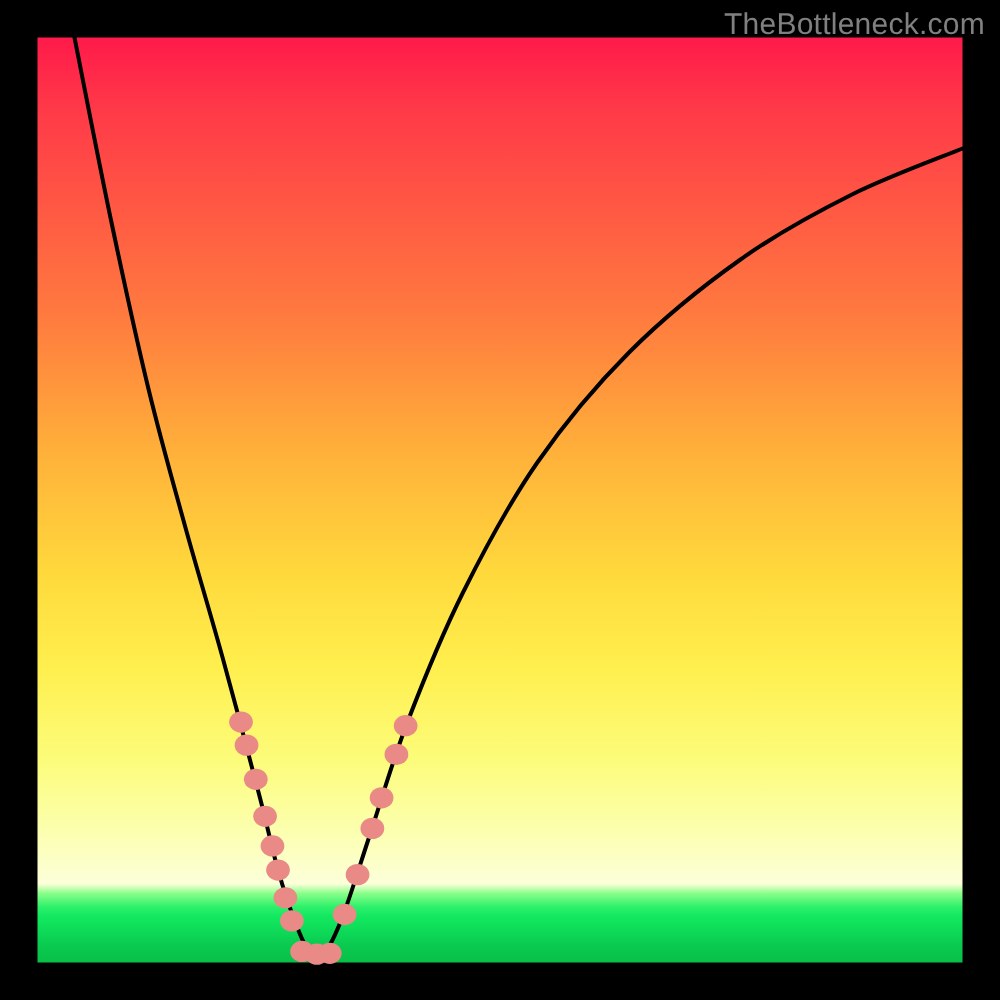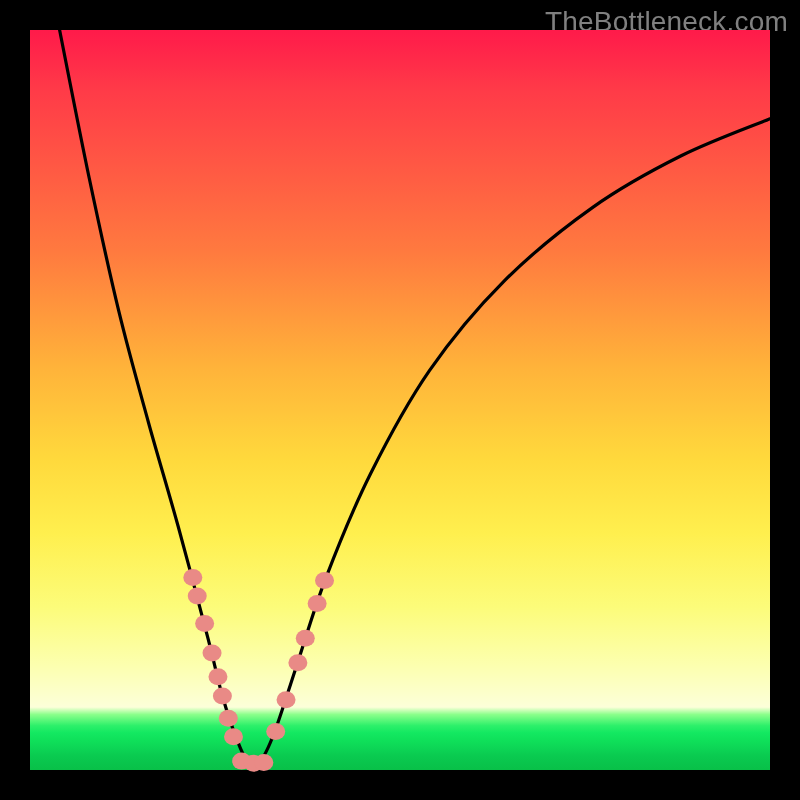--- a/index.html
+++ b/index.html
@@ -43,21 +43,21 @@
       #0acb50 98%,
       #09c54c 99%,
       #08c048 100%
     );
   }
   .watermark {
     position: absolute;
     top: 6px;
     right: 12px;
     color: #808080;
-    font-size: 28px;
+    font-size: 24px;
     font-weight: 400;
     letter-spacing: 0.2px;
     pointer-events: none;
   }
   svg.curves {
     position: absolute;
     left: 0;
     top: 0;
     width: 740px;
     height: 740px;

